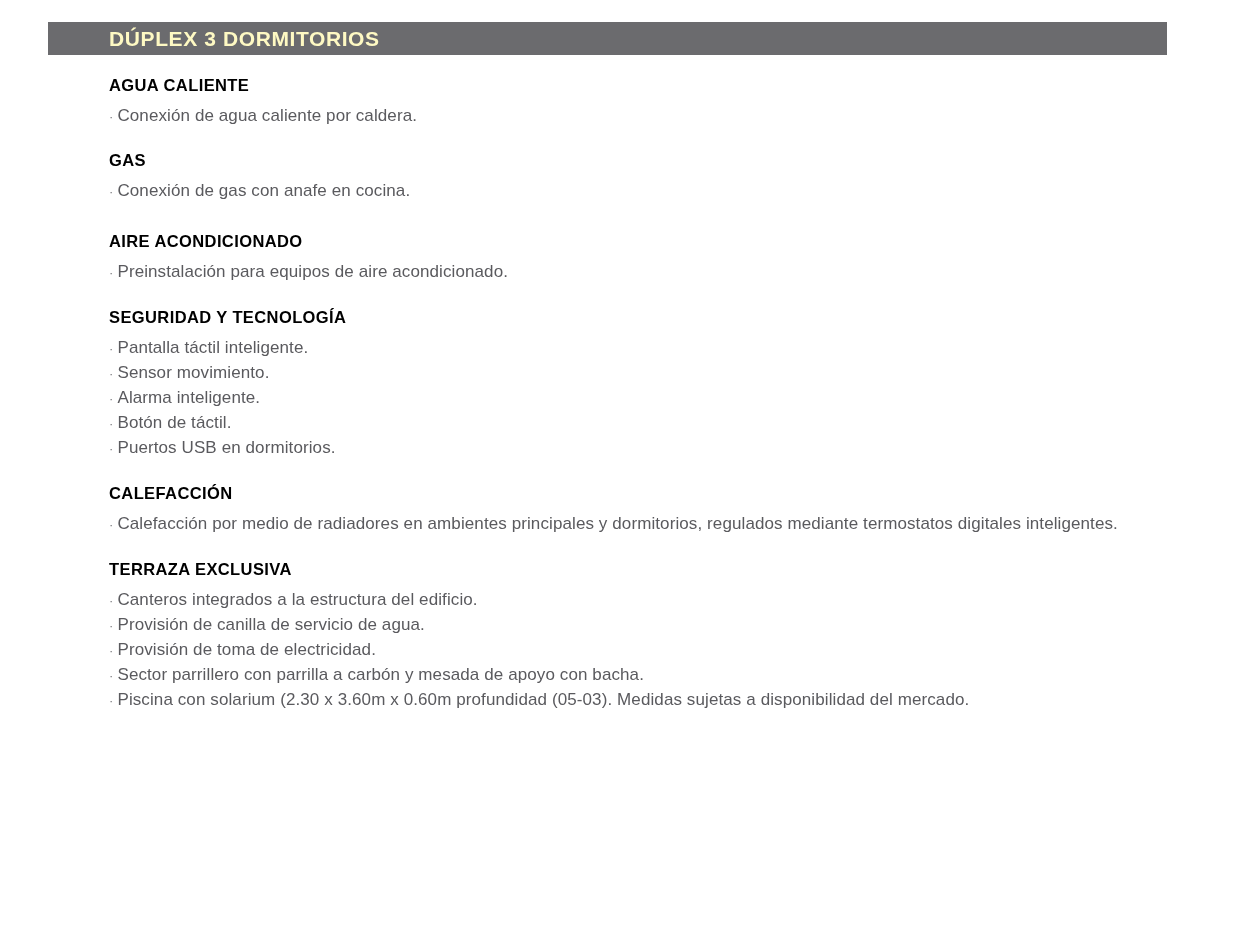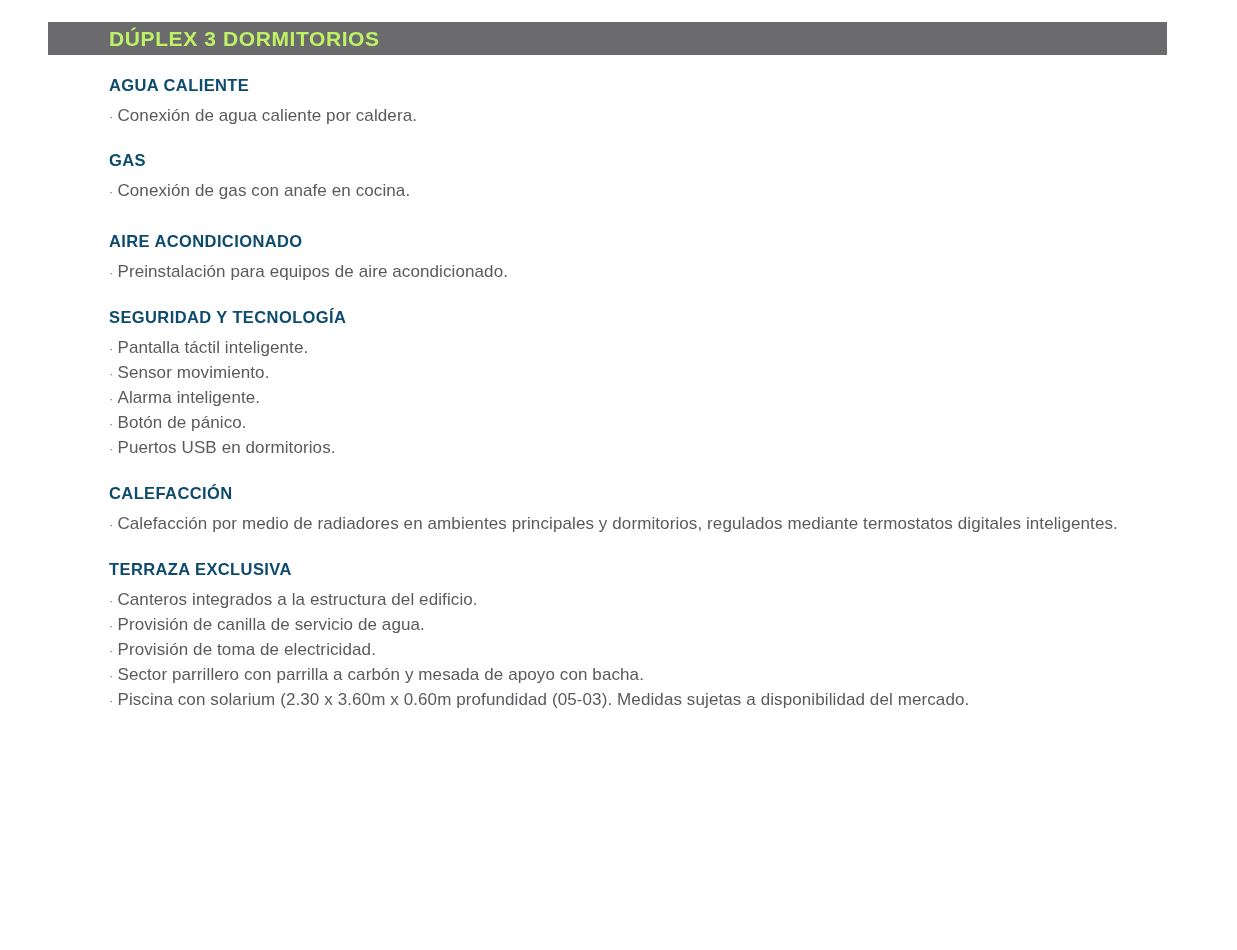--- a/index.html
+++ b/index.html
@@ -27,21 +27,21 @@
     position: absolute;
     left: 48px;
     top: 22px;
     width: 1119px;
     height: 33px;
     background: #6b6b6e;
     display: flex;
     align-items: center;
   }
   .title-bar .title-text {
-    color: #bef264;
+    color: #fef9c3;
     font-weight: bold;
     font-size: 21px;
     letter-spacing: 0.6px;
     padding-left: 61px;
     line-height: 1;
   }
 
   
   .content {
     position: absolute;
@@ -54,21 +54,21 @@
     margin-bottom: 22px;
   }
   .section:last-child {
     margin-bottom: 4px;
   }
 
   .section-heading {
     font-weight: bold;
     font-size: 16.5px;
     letter-spacing: 0.4px;
-    color: #0c4a6e;
+    color: #000000;
     margin: 0 0 8px 0;
     line-height: 1.2;
   }
 
   .item {
     font-size: 17px;
     color: #5a5a5e;
     line-height: 1.42;
     margin: 0 0 1px 0;
     padding-left: 13px;
@@ -115,21 +115,21 @@
     <div class="section sec-aire">
       <h2 class="section-heading">AIRE ACONDICIONADO</h2>
       <p class="item"><span class="bullet">·</span><span class="item-text">Preinstalación para equipos de aire acondicionado.</span></p>
     </div>
 
     <div class="section sec-seguridad">
       <h2 class="section-heading">SEGURIDAD Y TECNOLOGÍA</h2>
       <p class="item"><span class="bullet">·</span><span class="item-text">Pantalla táctil inteligente.</span></p>
       <p class="item"><span class="bullet">·</span><span class="item-text">Sensor movimiento.</span></p>
       <p class="item"><span class="bullet">·</span><span class="item-text">Alarma inteligente.</span></p>
-      <p class="item"><span class="bullet">·</span><span class="item-text">Botón de pánico.</span></p>
+      <p class="item"><span class="bullet">·</span><span class="item-text">Botón de táctil.</span></p>
       <p class="item"><span class="bullet">·</span><span class="item-text">Puertos USB en dormitorios.</span></p>
     </div>
 
     <div class="section sec-calefaccion">
       <h2 class="section-heading">CALEFACCIÓN</h2>
       <p class="item"><span class="bullet">·</span><span class="item-text">Calefacción por medio de radiadores en ambientes principales y dormitorios, regulados mediante termostatos digitales inteligentes.</span></p>
     </div>
 
     <div class="section sec-terraza">
       <h2 class="section-heading">TERRAZA EXCLUSIVA</h2>

